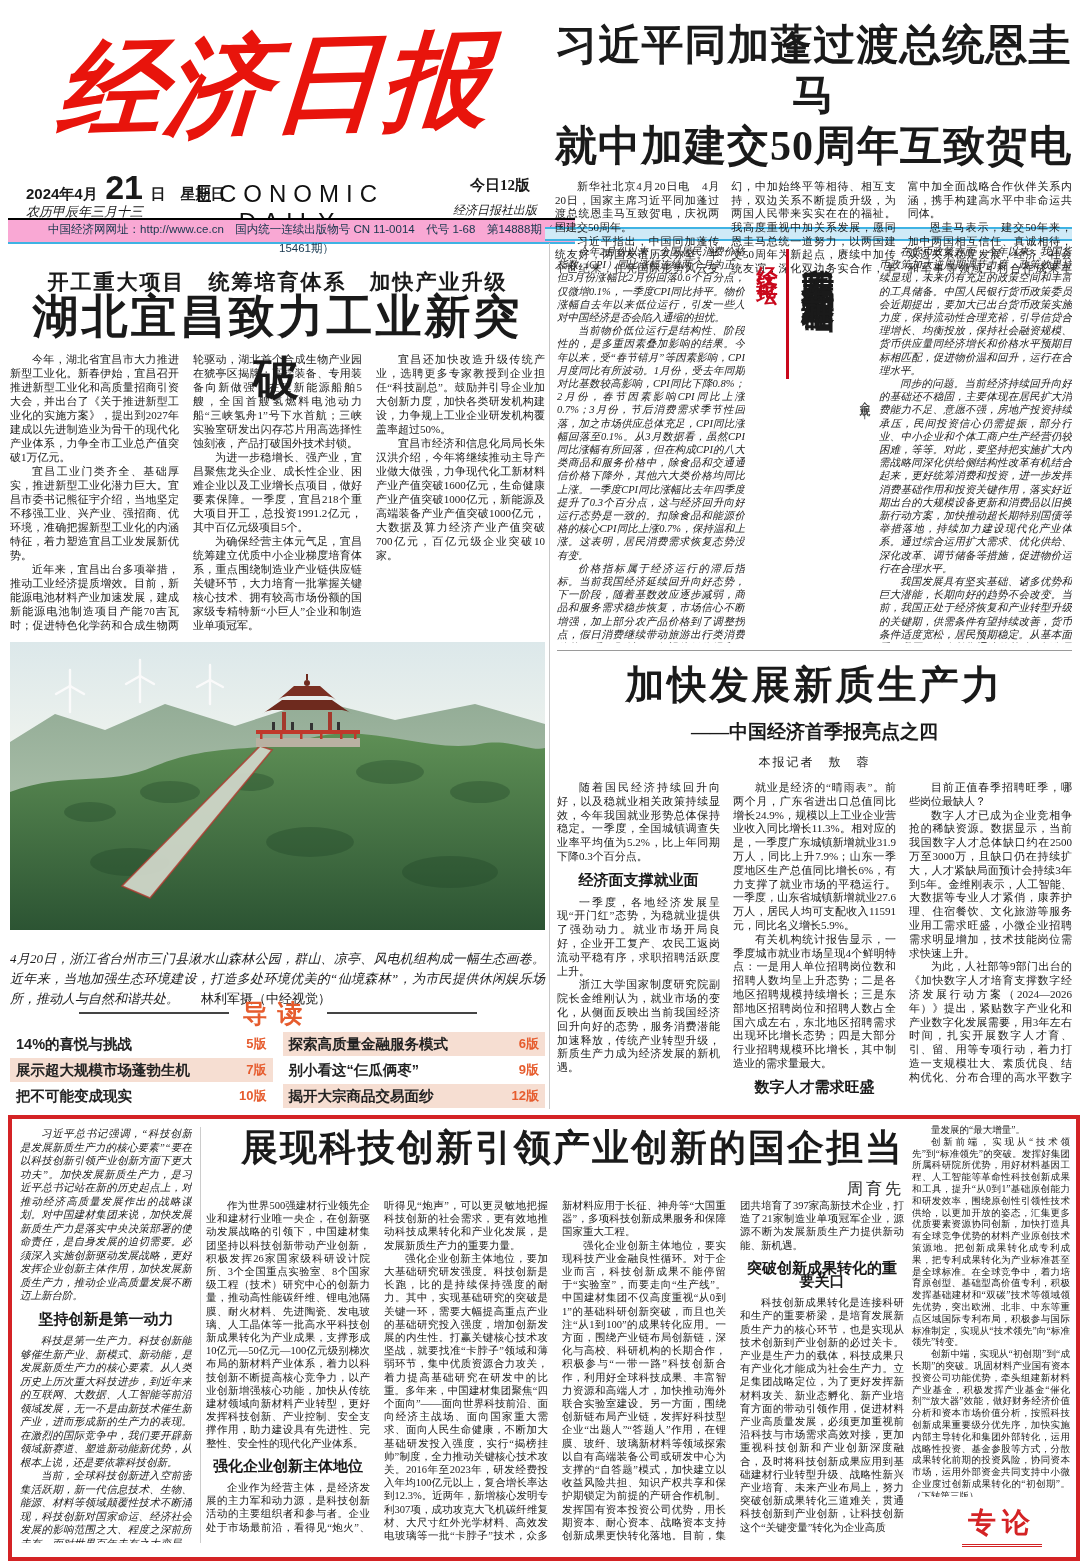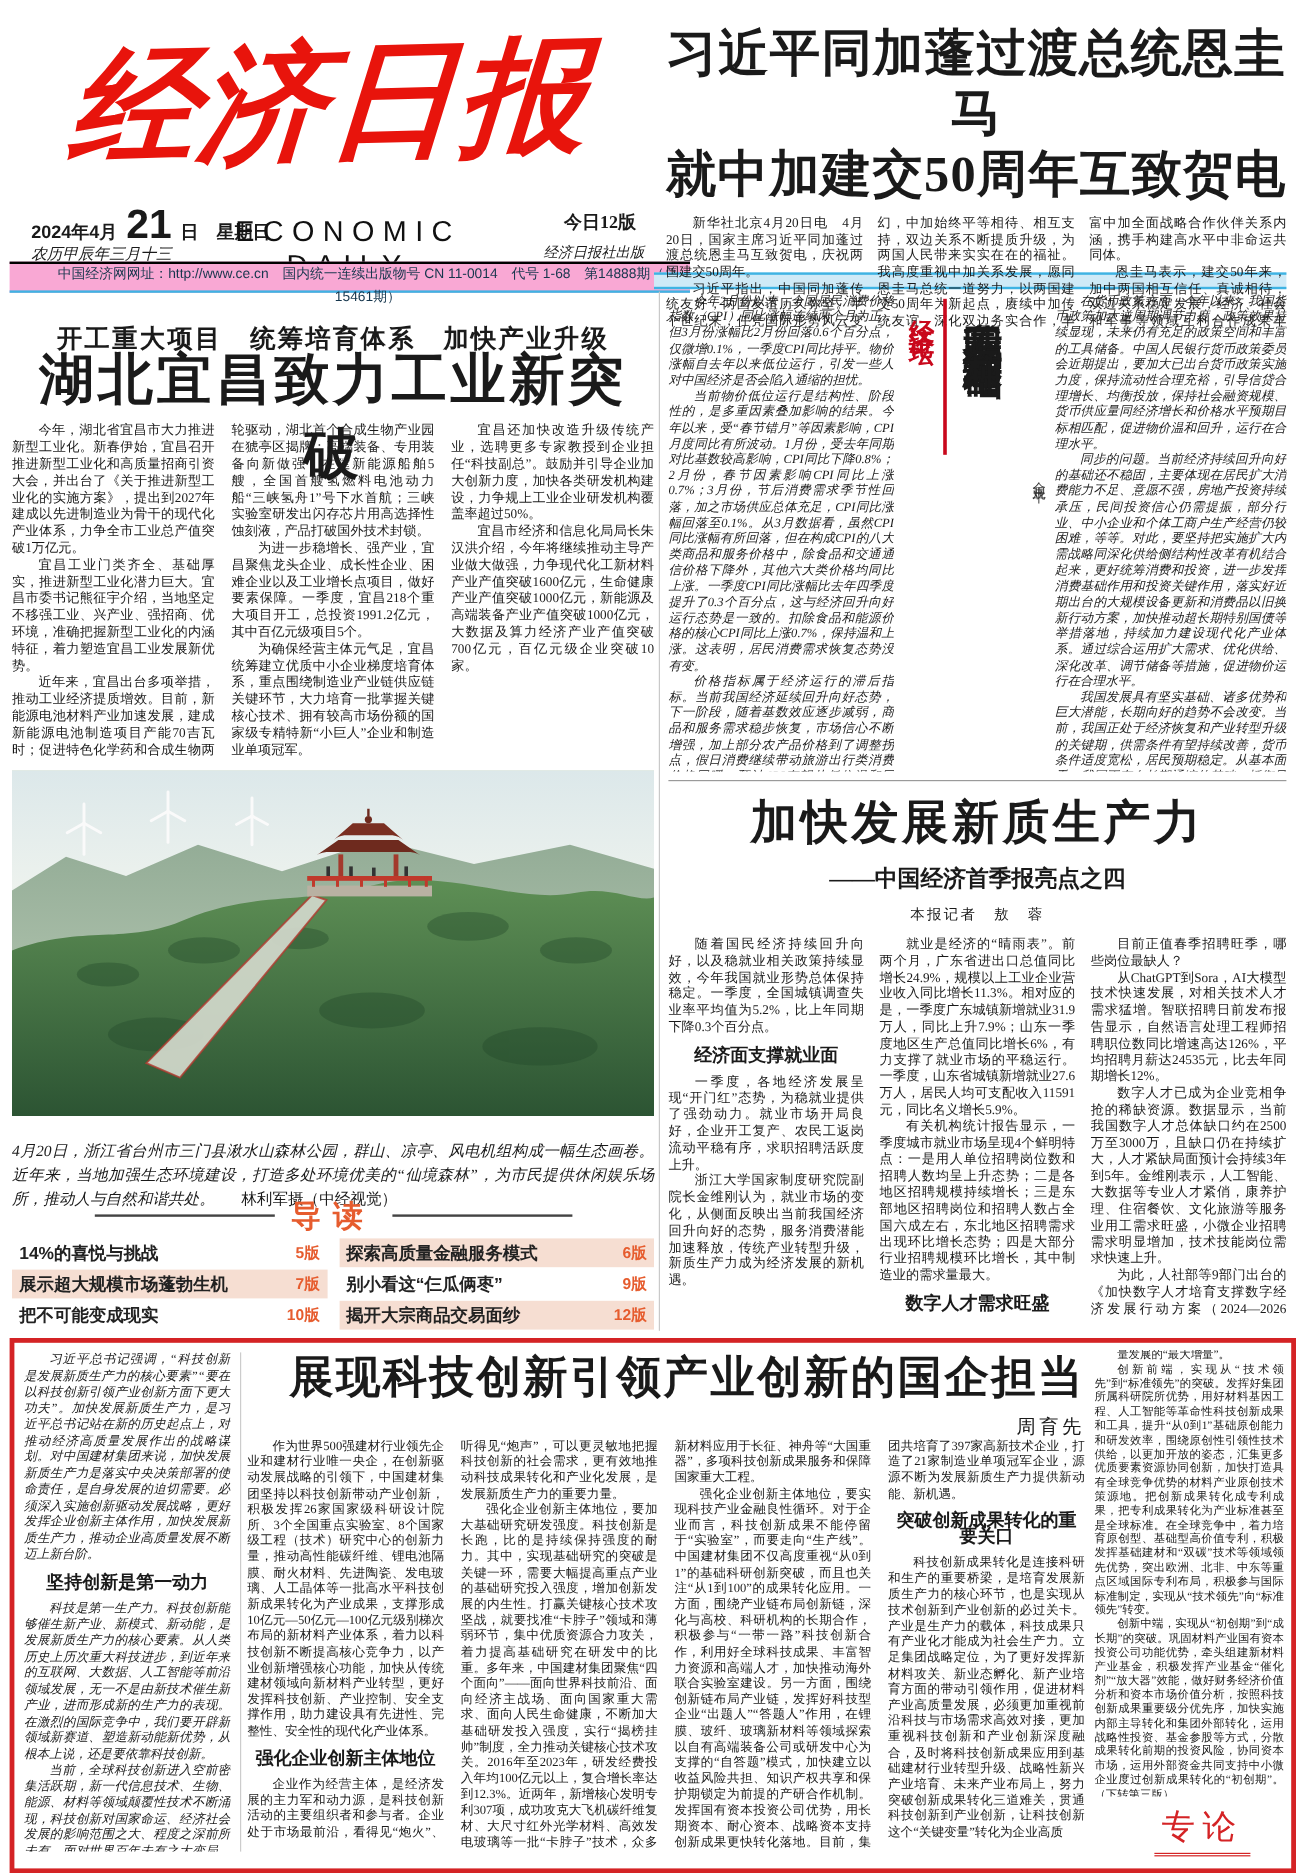--- a/index.html
+++ b/index.html
@@ -82,21 +82,21 @@
   .sp-col1 .upright{font-style:normal;}
   .sp-vline{position:absolute;left:188px;top:8px;width:1px;height:416px;background:#cccccc;}
   .sp-head{position:absolute;left:194px;top:4px;width:698px;text-align:right;}
   .sp-head h2{margin:0;font-size:37px;font-weight:900;letter-spacing:2px;
               font-family:"Liberation Sans","DejaVu Sans",sans-serif;}
   .sp-head .by{font-size:16px;margin-top:6px;letter-spacing:3px;}
   .sp-flow{position:absolute;left:194px;top:80px;width:698px;height:346px;overflow:hidden;
            column-count:4;column-gap:14px;column-fill:auto;font-size:10.5px;line-height:13.2px;}
   .sp-col6{position:absolute;left:900px;top:6px;width:158px;height:372px;overflow:hidden;
            font-size:9.5px;line-height:11.8px;}
-  .sp-tag{position:absolute;right:34px;bottom:10px;color:#d42325;font-size:28px;font-weight:400;
+  .sp-tag{position:absolute;right:34px;bottom:10px;color:#d42325;font-size:28px;font-weight:700;
           letter-spacing:6px;border-bottom:3px double #d42325;padding:0 6px 2px 6px;margin-left:29px;}
 </style>
 </head>
 <body>
 
 <div class="page">
 
   <div class="abs brand">经济日报</div>
   <div class="abs date-block">
     <span class="d1">2024年4月</span>
@@ -271,21 +271,20 @@
       <div class="inner-sub">经济面支撑就业面</div>
       <div>
           <p>一季度，各地经济发展呈现“开门红”态势，为稳就业提供了强劲动力。就业市场开局良好，企业开工复产、农民工返岗流动平稳有序，求职招聘活跃度上升。</p>
           <p>浙江大学国家制度研究院副院长金维刚认为，就业市场的变化，从侧面反映出当前我国经济回升向好的态势，服务消费潜能加速释放，传统产业转型升级，新质生产力成为经济发展的新机遇。</p>
           <p>就业是经济的“晴雨表”。前两个月，广东省进出口总值同比增长24.9%，规模以上工业企业营业收入同比增长11.3%。相对应的是，一季度广东城镇新增就业31.9万人，同比上升7.9%；山东一季度地区生产总值同比增长6%，有力支撑了就业市场的平稳运行。一季度，山东省城镇新增就业27.6万人，居民人均可支配收入11591元，同比名义增长5.9%。</p>
           <p>有关机构统计报告显示，一季度城市就业市场呈现4个鲜明特点：一是用人单位招聘岗位数和招聘人数均呈上升态势；二是各地区招聘规模持续增长；三是东部地区招聘岗位和招聘人数占全国六成左右，东北地区招聘需求出现环比增长态势；四是大部分行业招聘规模环比增长，其中制造业的需求量最大。</p>
         </div>
       <div class="inner-sub">数字人才需求旺盛</div>
       <div>
           <p>目前正值春季招聘旺季，哪些岗位最缺人？</p>
-          <p>从ChatGPT到Sora，AI大模型技术快速发展，对相关技术人才需求猛增。智联招聘日前发布报告显示，自然语言处理工程师招聘职位数同比增速高达126%，平均招聘月薪达24535元，比去年同期增长12%。</p>
           <p>数字人才已成为企业竞相争抢的稀缺资源。数据显示，当前我国数字人才总体缺口约在2500万至3000万，且缺口仍在持续扩大，人才紧缺局面预计会持续3年到5年。金维刚表示，人工智能、大数据等专业人才紧俏，康养护理、住宿餐饮、文化旅游等服务业用工需求旺盛，小微企业招聘需求明显增加，技术技能岗位需求快速上升。</p>
           <p>为此，人社部等9部门出台的《加快数字人才培育支撑数字经济发展行动方案（2024—2026年）》提出，紧贴数字产业化和产业数字化发展需要，用3年左右时间，扎实开展数字人才育、引、留、用等专项行动，着力打造一支规模壮大、素质优良、结构优化、分布合理的高水平数字人才队伍，更好支撑数字经济高质量发展。</p>
         </div>
     </div>
   </div>
 
   <div class="abs special">
     <div class="sp-col1 cols">
       <div>
           <p>习近平总书记强调，“科技创新是发展新质生产力的核心要素”“要在以科技创新引领产业创新方面下更大功夫”。加快发展新质生产力，是习近平总书记站在新的历史起点上，对推动经济高质量发展作出的战略谋划。对中国建材集团来说，加快发展新质生产力是落实中央决策部署的使命责任，是自身发展的迫切需要。必须深入实施创新驱动发展战略，更好发挥企业创新主体作用，加快发展新质生产力，推动企业高质量发展不断迈上新台阶。</p>

